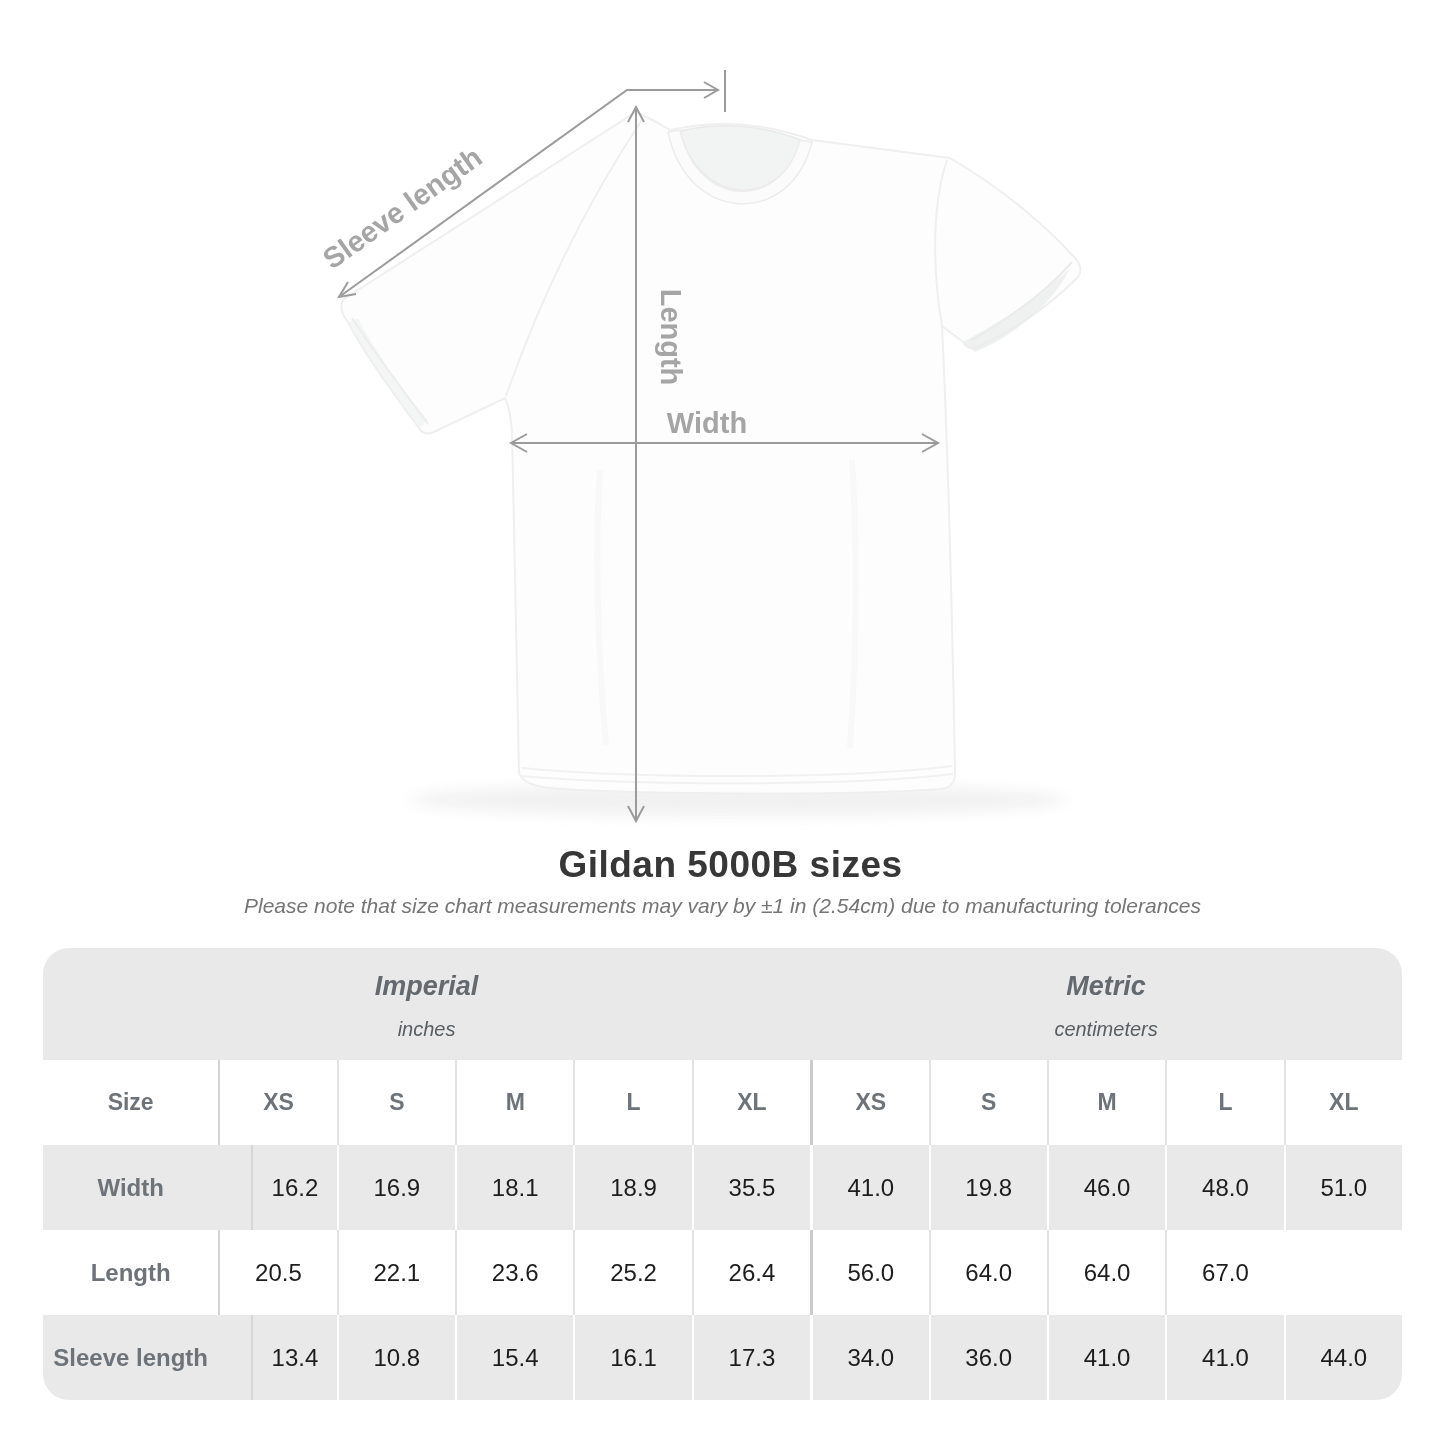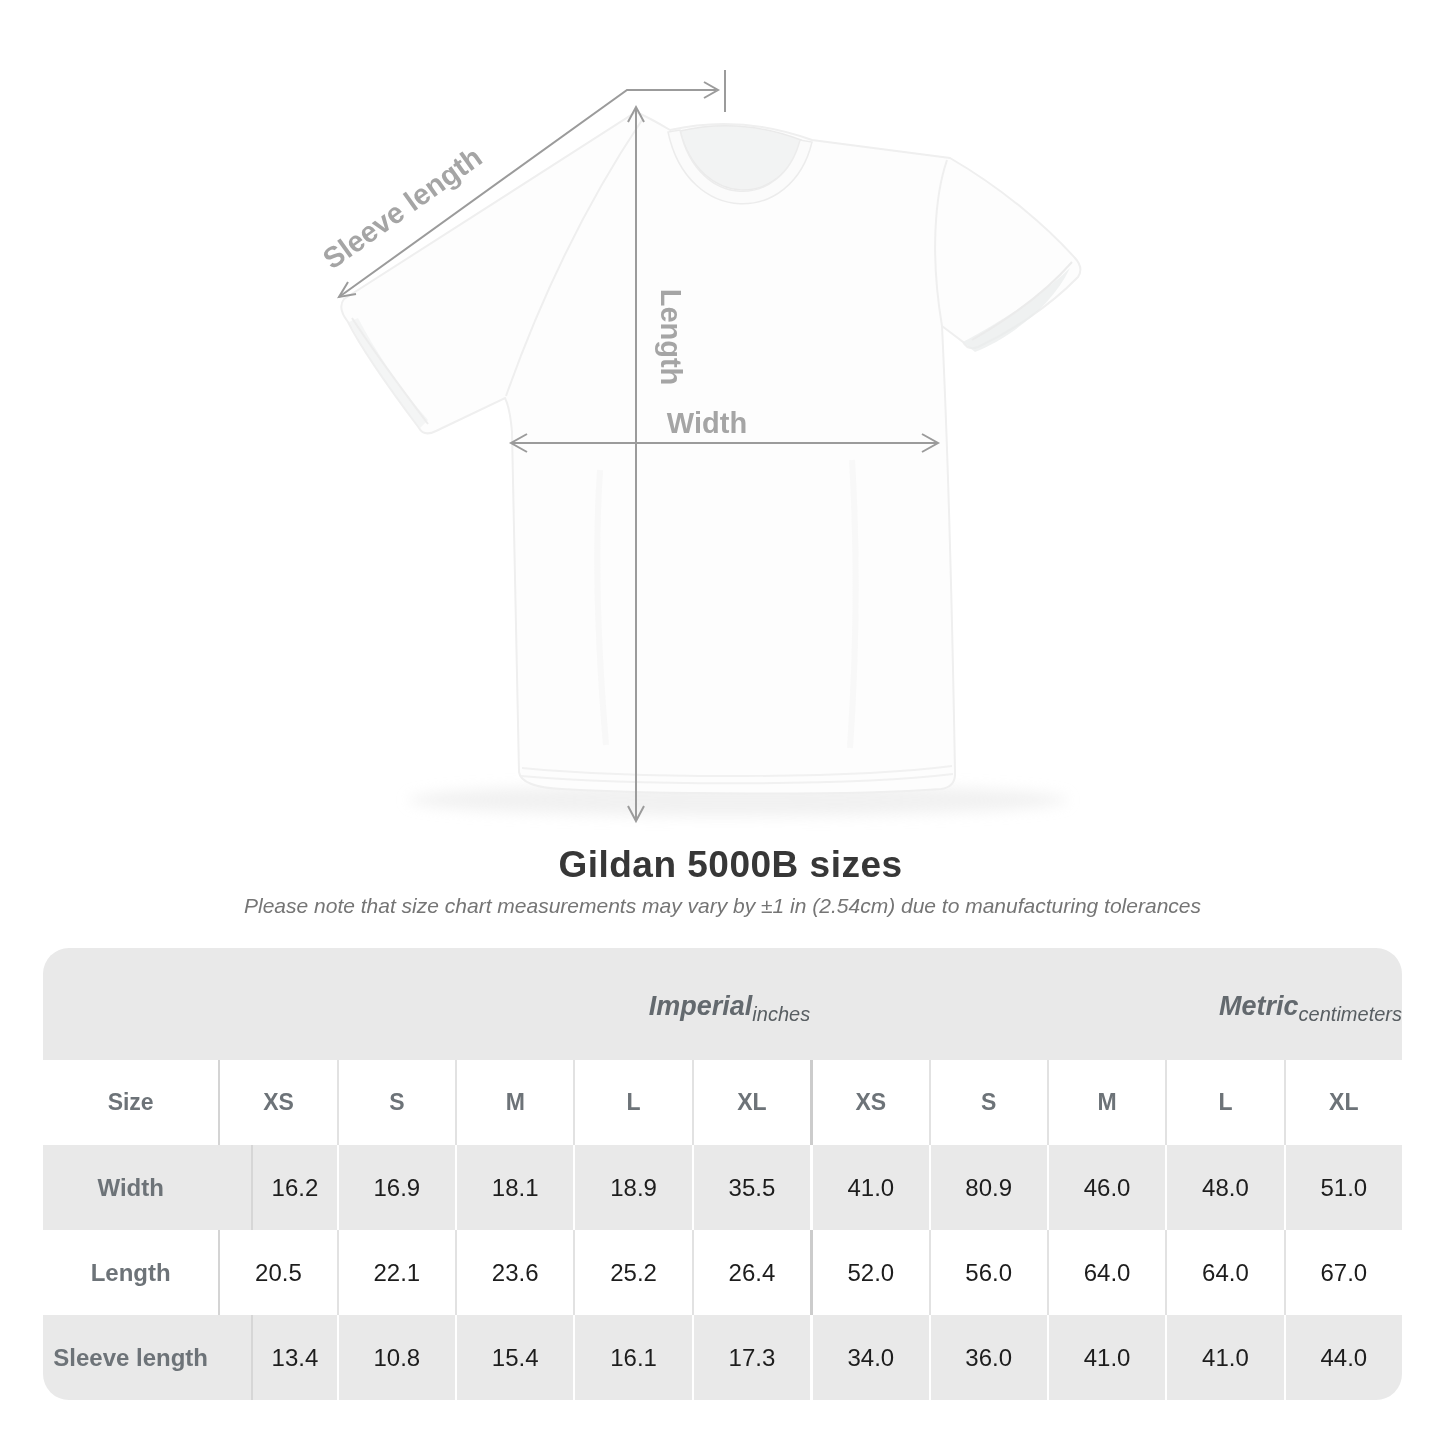--- a/index.html
+++ b/index.html
@@ -13,22 +13,22 @@
   
   .title{position:absolute;left:8px;top:844px;width:100%;text-align:center;
          font-size:37px;font-weight:bold;color:#373737;letter-spacing:.5px;}
   .subtitle{position:absolute;left:0;top:894px;width:100%;text-align:center;
          font-size:21px;font-style:italic;color:#757575;}
 
   
   .sizetable{position:absolute;left:43px;top:948px;width:1359px;}
   .thead{display:flex;height:112px;background:#e9e9e9;
          border-radius:26px 26px 0 0;}
-  .thead .sect{flex:0 0 56.45%;display:flex;flex-direction:row;
-         align-items:center;justify-content:flex-end;padding-top:4px;}
+  .thead .sect{flex:0 0 56.45%;display:flex;flex-direction:column;
+         align-items:center;justify-content:center;padding-top:4px;}
   .thead .sect.metric{flex:0 0 43.55%;}
   .unit-name{font-size:27px;font-weight:bold;font-style:italic;color:#63696e;}
   .unit-sub{font-size:20px;font-style:italic;color:#585e62;margin-top:16px;}
 
   .t-row{display:grid;grid-template-columns:12.9% repeat(10,1fr);height:85px;}
   .t-row .c{display:flex;align-items:center;justify-content:center;
             box-sizing:border-box;border-left:2px solid transparent;}
   .t-row .c:first-child{border-left:none;text-align:center;}
 
   
@@ -162,34 +162,33 @@
     </div>
 
     <div class="t-row r-gray">
       <div class="c lbl">Width</div>
       <div class="c val">16.2</div>
       <div class="c val">16.9</div>
       <div class="c val">18.1</div>
       <div class="c val">18.9</div>
       <div class="c val">35.5</div>
       <div class="c val">41.0</div>
-      <div class="c val">80.9</div>
+      <div class="c val">19.8</div>
       <div class="c val">46.0</div>
       <div class="c val">48.0</div>
       <div class="c val">51.0</div>
     </div>
 
     <div class="t-row r-white">
       <div class="c lbl">Length</div>
       <div class="c val">20.5</div>
       <div class="c val">22.1</div>
       <div class="c val">23.6</div>
       <div class="c val">25.2</div>
       <div class="c val">26.4</div>
-      <div class="c val">52.0</div>
       <div class="c val">56.0</div>
       <div class="c val">64.0</div>
       <div class="c val">64.0</div>
       <div class="c val">67.0</div>
     </div>
 
     <div class="t-row r-gray">
       <div class="c lbl">Sleeve length</div>
       <div class="c val">13.4</div>
       <div class="c val">10.8</div>

